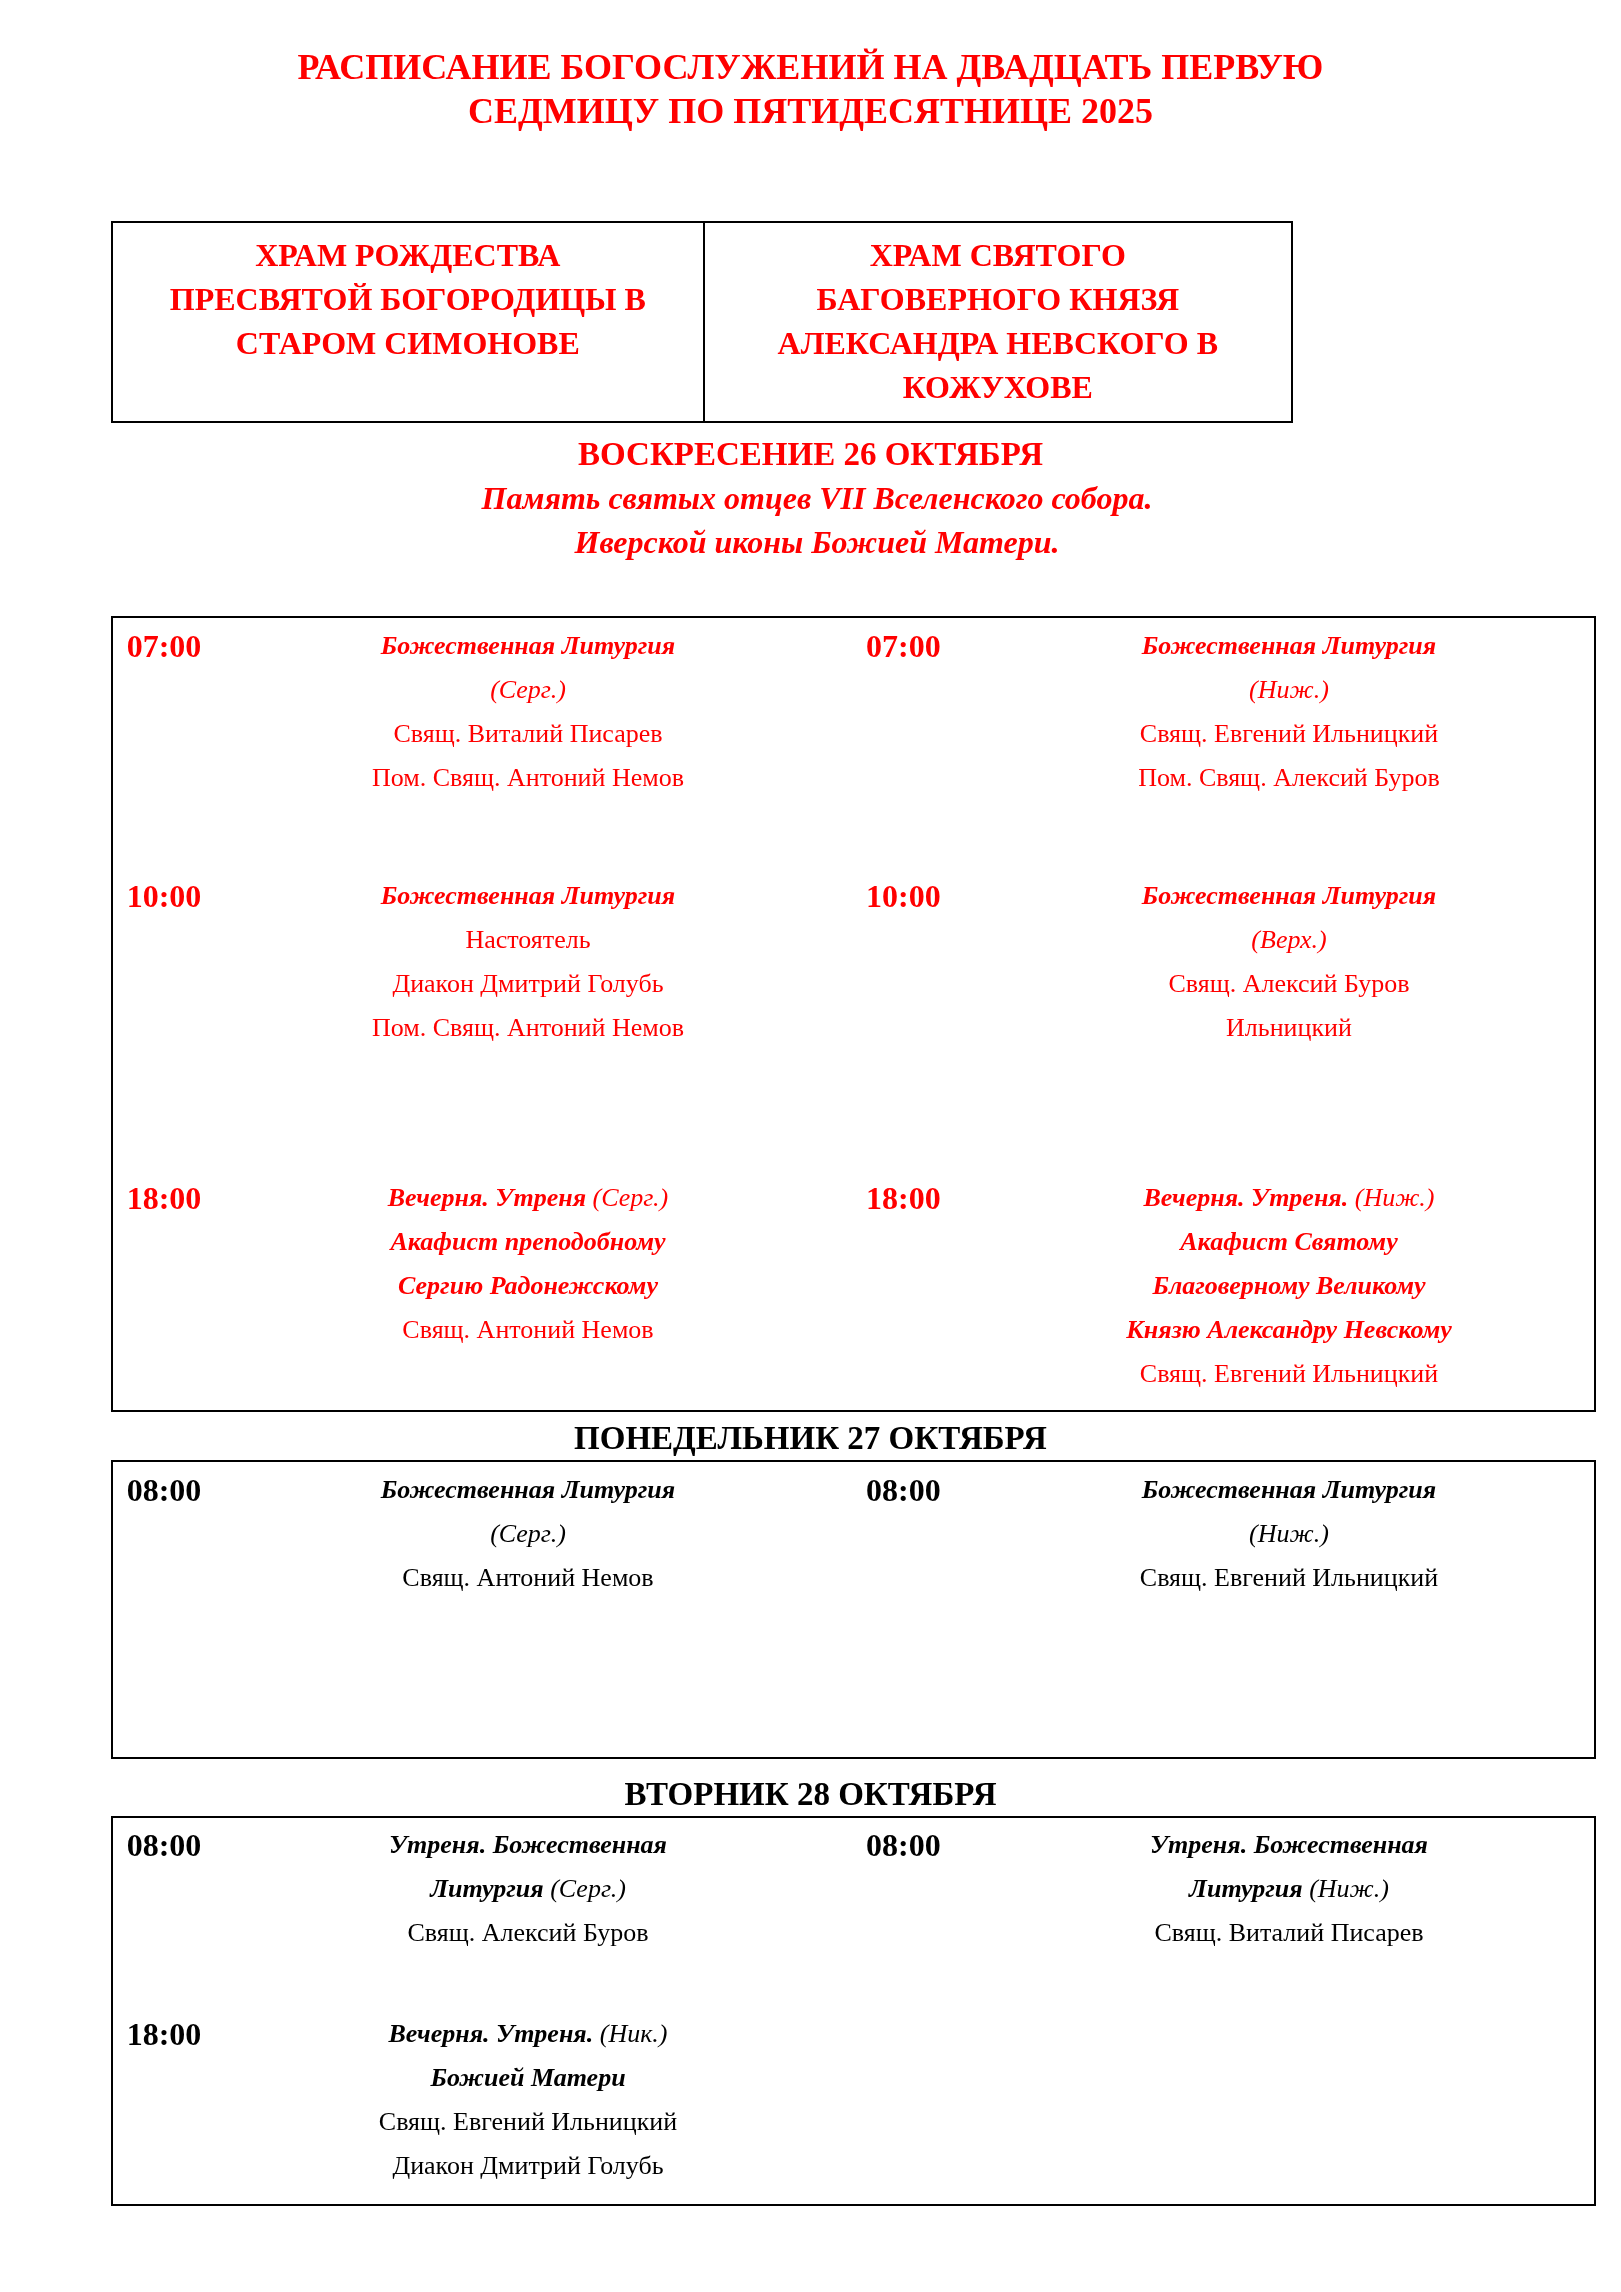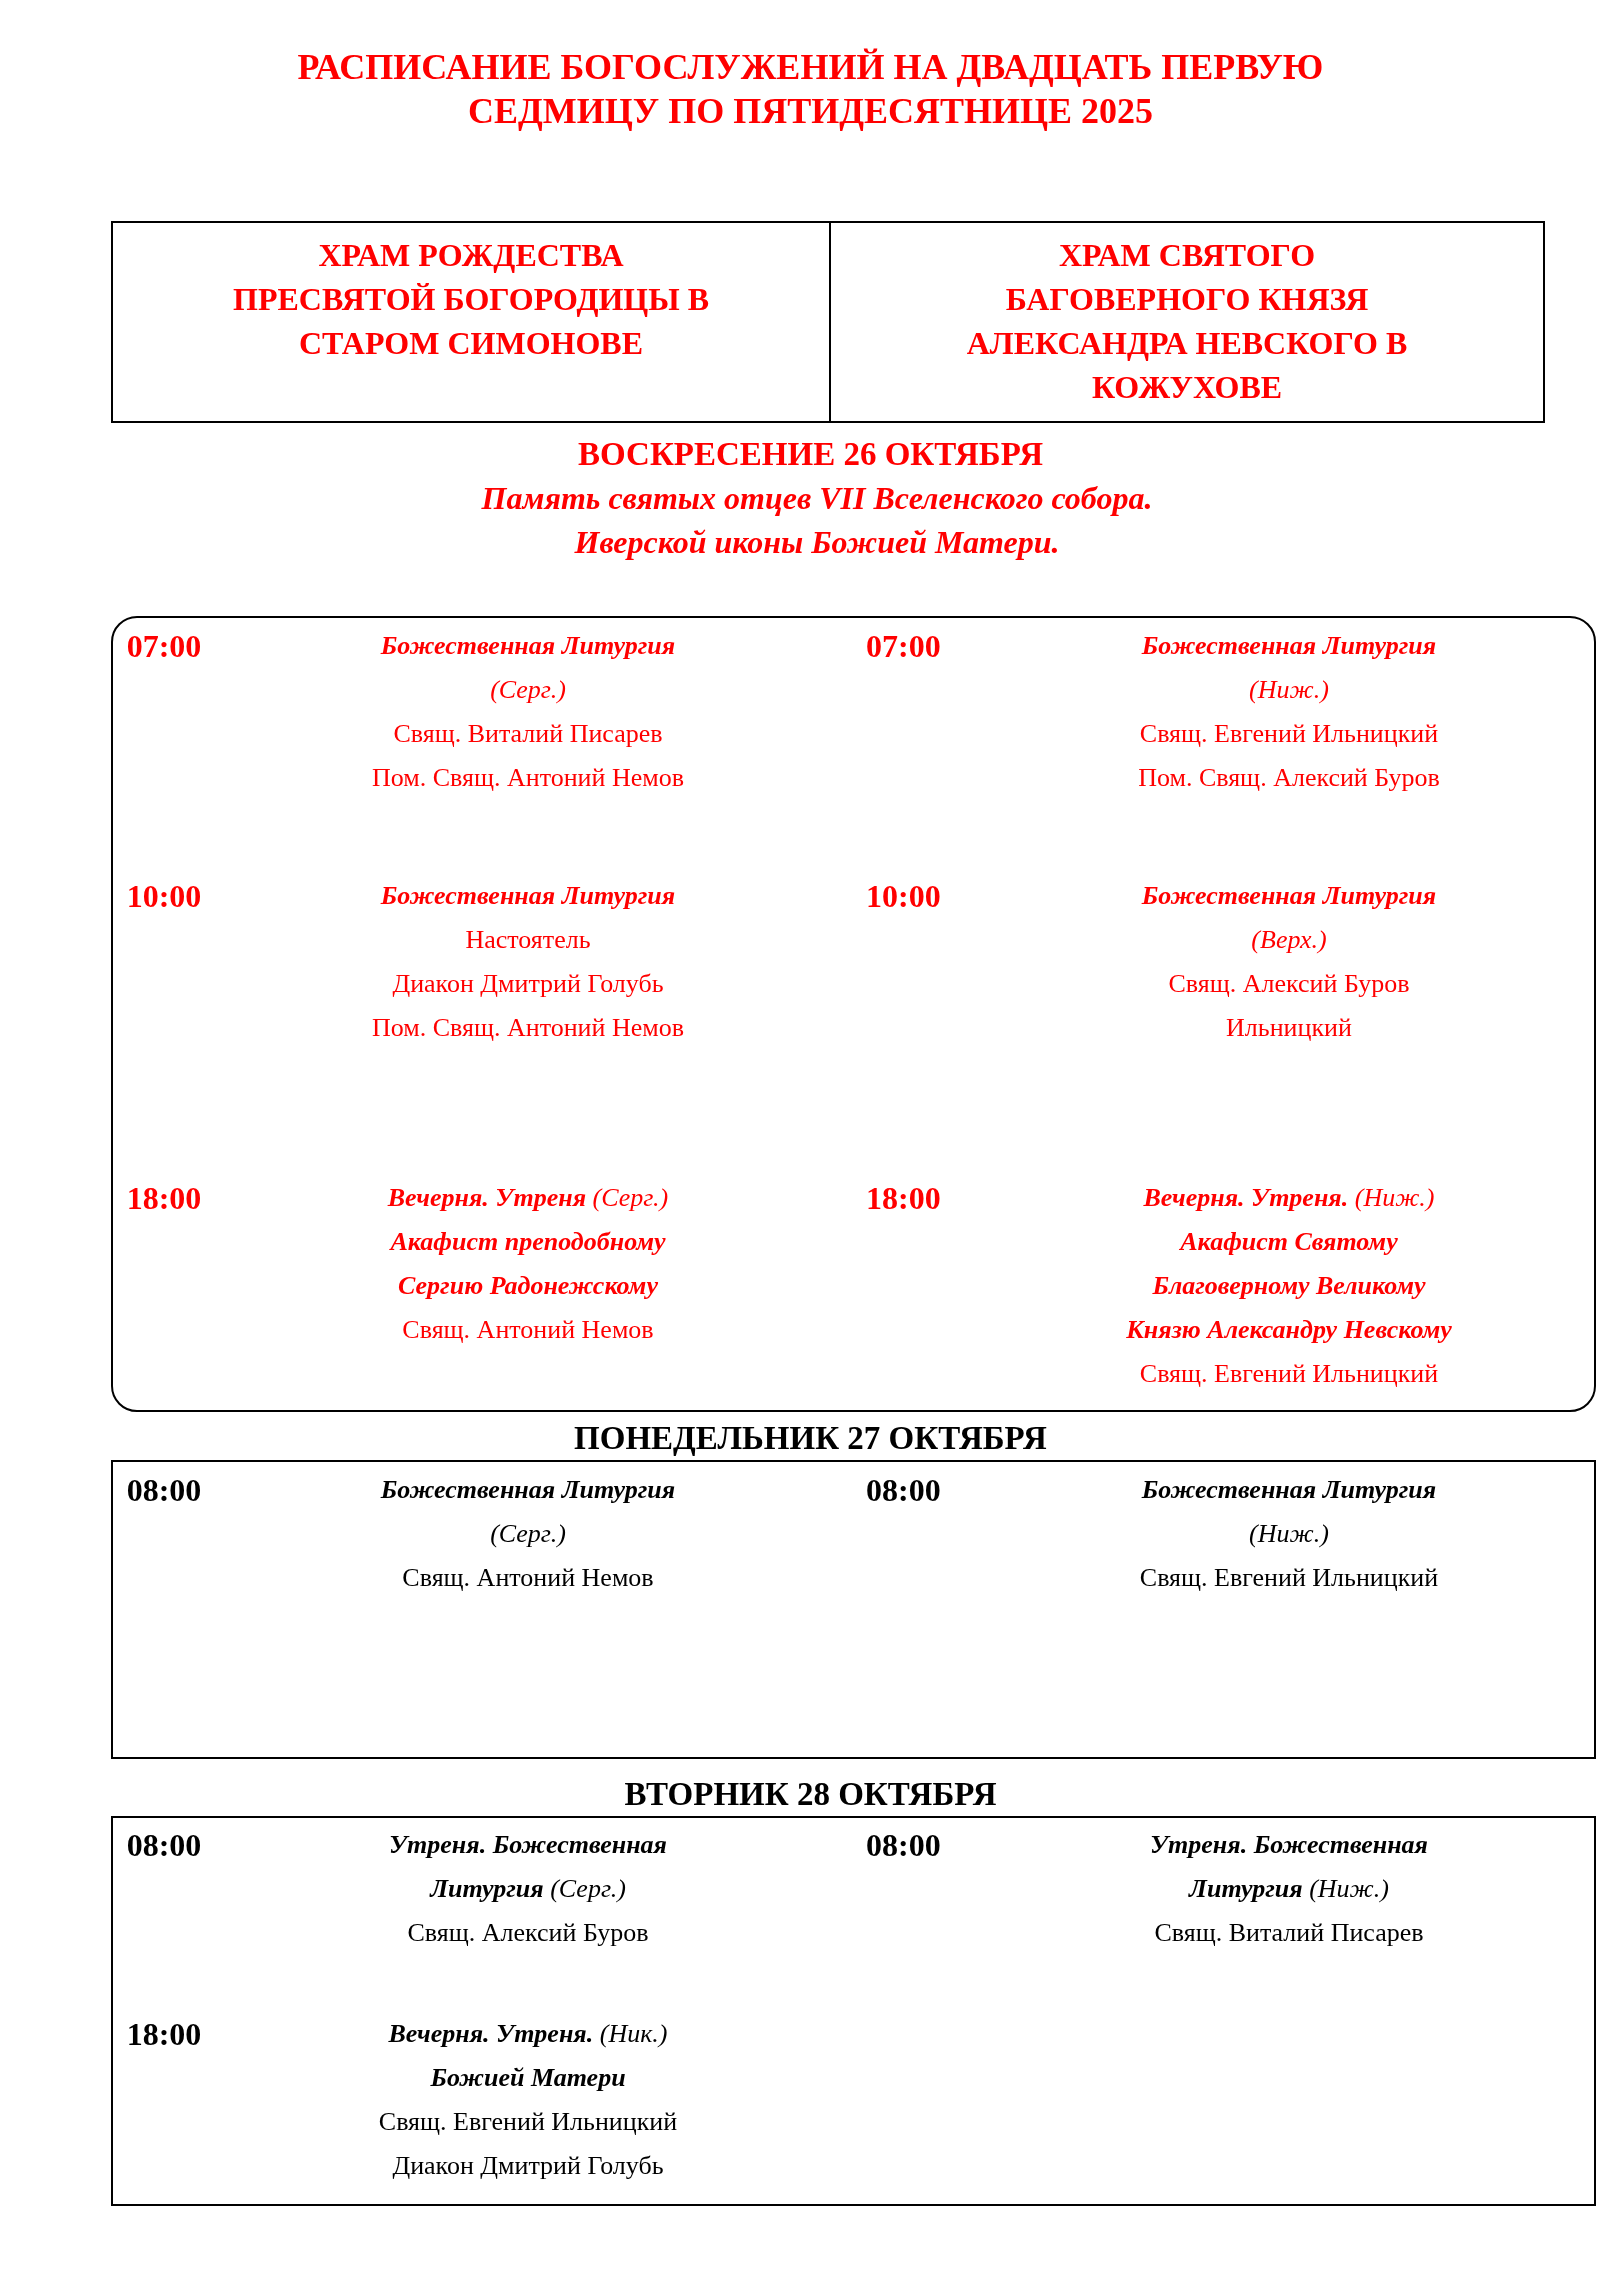--- a/index.html
+++ b/index.html
@@ -11,21 +11,21 @@
   .page{position:relative;width:1621px;height:2293px;}
 
   
   .doc-title{
     margin-top:45px;text-align:center;font-weight:bold;color:#ff0000;
     font-size:36px;line-height:44px;
   }
 
   
   .church-table{
-    margin:88px 0 0 111px;width:1434px;border:2.9px solid #000;
+    margin:88px 0 0 111px;width:1182px;border:2.9px solid #000;
     display:flex;box-sizing:border-box;
   }
   .church-cell{
     box-sizing:border-box;padding:9.8px 13.7px 11.8px 13.7px;
     text-align:center;font-weight:bold;color:#ff0000;
     font-size:32px;line-height:44px;
   }
   .church-cell.left{width:720px;border-right:2.9px solid #000;}
   .church-cell.right{width:714px;}
 
@@ -38,21 +38,21 @@
   .feast-note{
     text-align:center;font-weight:bold;font-style:italic;color:#ff0000;
     font-size:32px;line-height:44px;padding-left:13px;
   }
 
   
   .sched-table{
     margin-left:111px;width:1485px;border:2.9px solid #000;
     box-sizing:border-box;padding-top:5.9px;
   }
-  .sched-table.red{color:#ff0000;border-radius:26px;}
+  .sched-table.red{color:#ff0000;}
   .sched-table.black{color:#000000;}
   .sched-row{
     display:grid;grid-template-columns:116px 598px 157px 1fr;
   }
   .tm{
     font-weight:bold;font-size:32px;line-height:44px;
     padding-left:13.7px;white-space:nowrap;
   }
   .tm.right-col{padding-left:39px;}
   .desc{text-align:center;font-size:26px;line-height:44px;}

